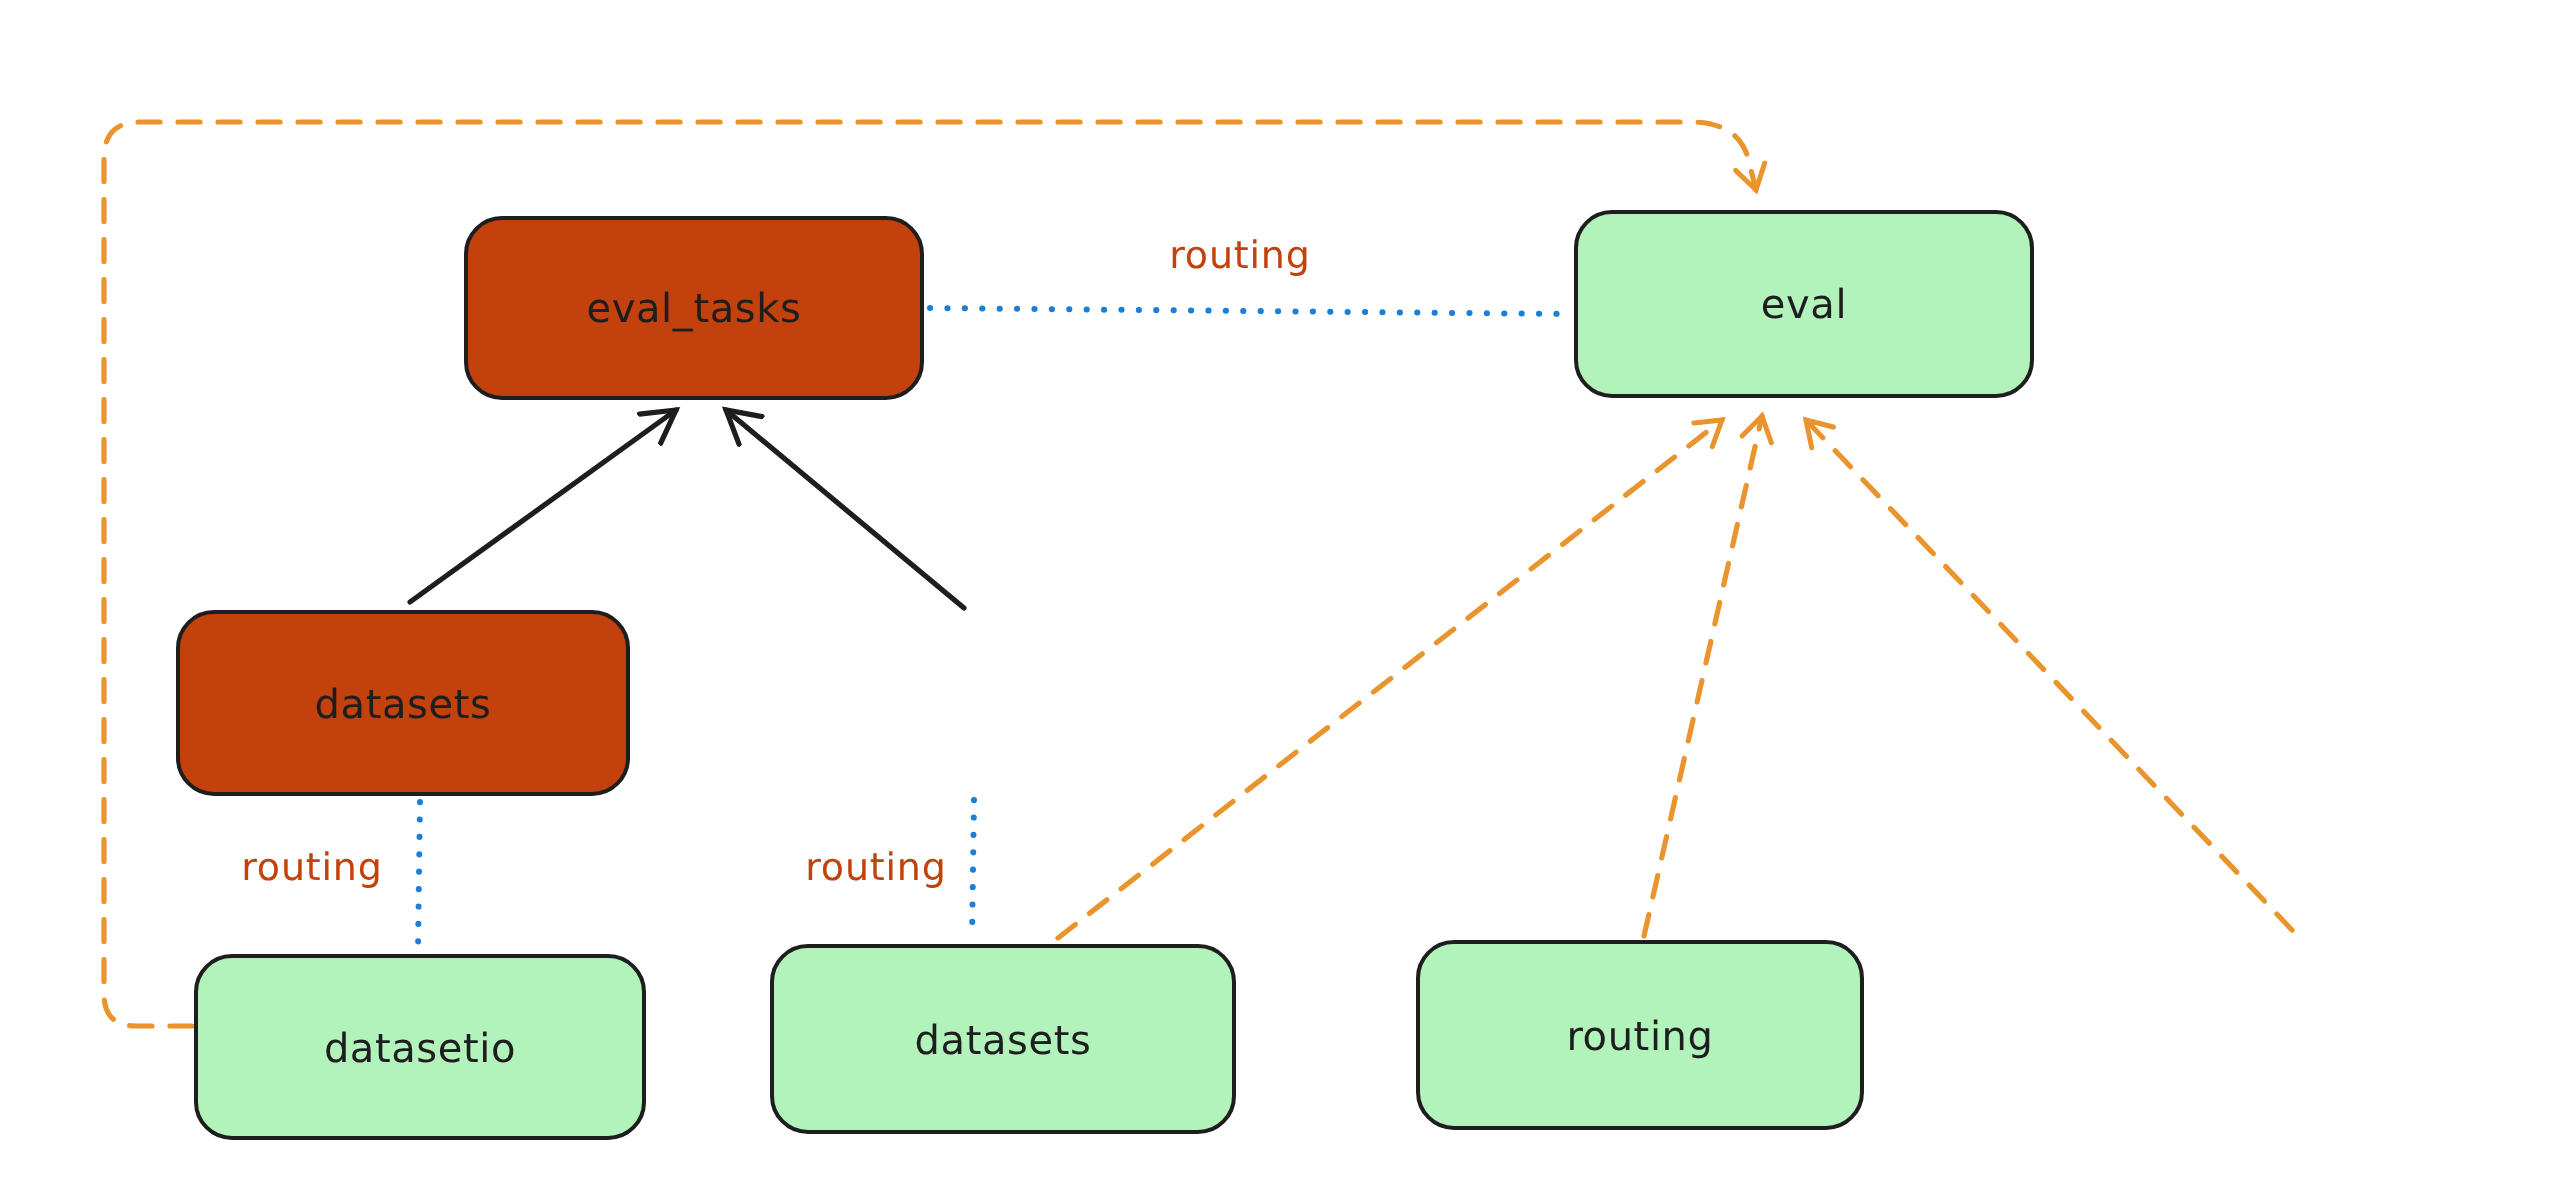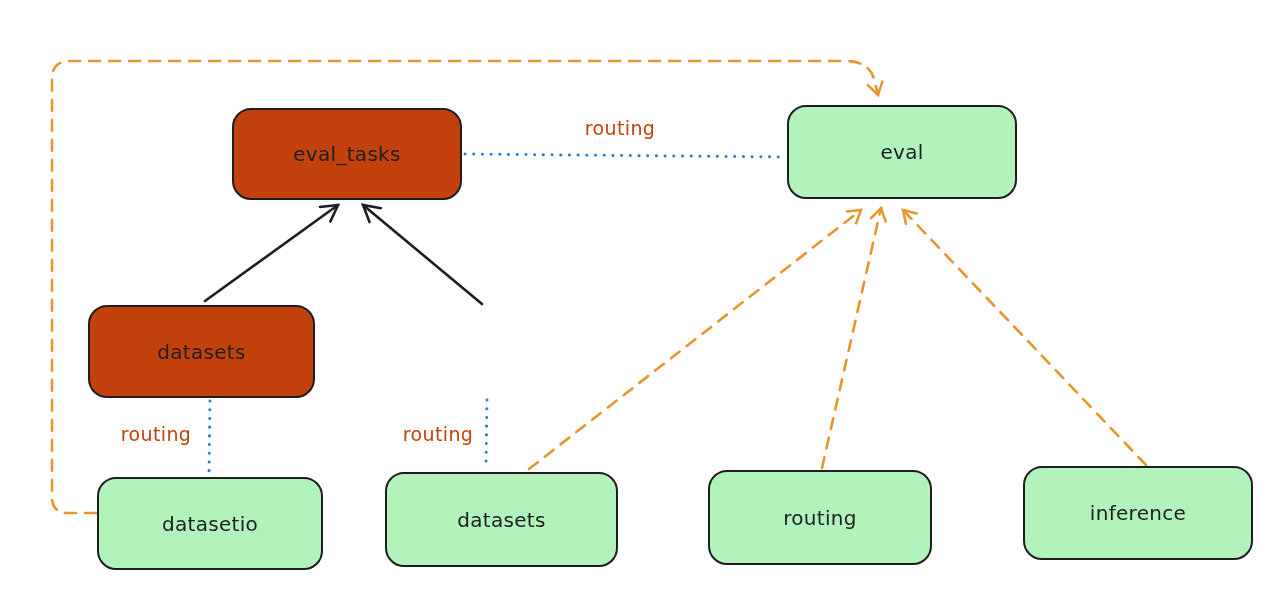--- a/index.html
+++ b/index.html
@@ -86,21 +86,18 @@
   </div>
 
   <div class="node green" style="left:385px; top:472px; width:233px; height:95px;">
     <span>datasets</span>
   </div>
 
   <div class="node green" style="left:708px; top:470px; width:224px; height:95px;">
     <span>routing</span>
   </div>
 
-  <div class="node green" style="left:1023px; top:466px; width:230px; height:94px;">
-    <span>inference</span>
-  </div>
 
   <div class="edge-label" style="left:560px; top:117px; width:120px;">routing</div>
   <div class="edge-label" style="left:116px; top:423px; width:80px;">routing</div>
   <div class="edge-label" style="left:398px; top:423px; width:80px;">routing</div>
 
 </div>
 
 </body></html>

